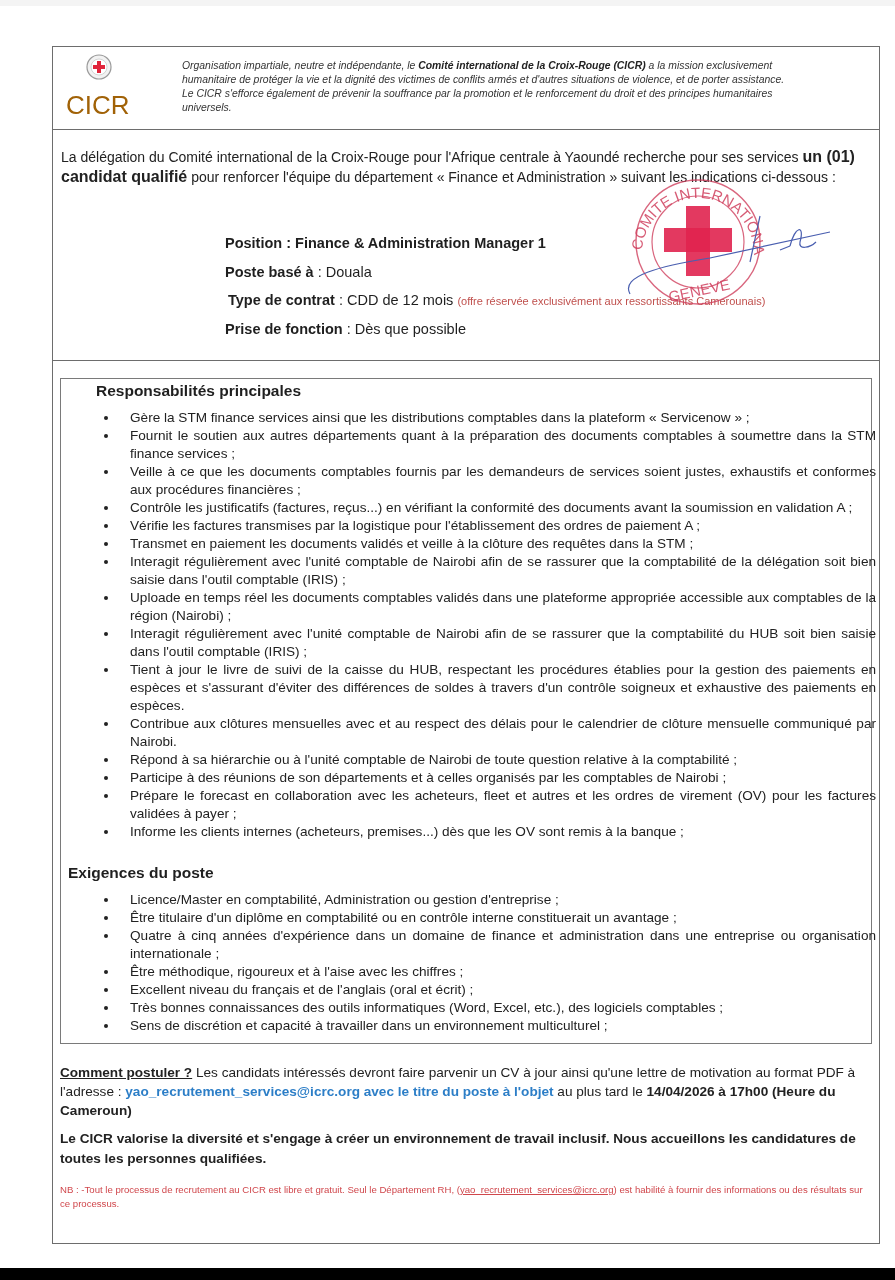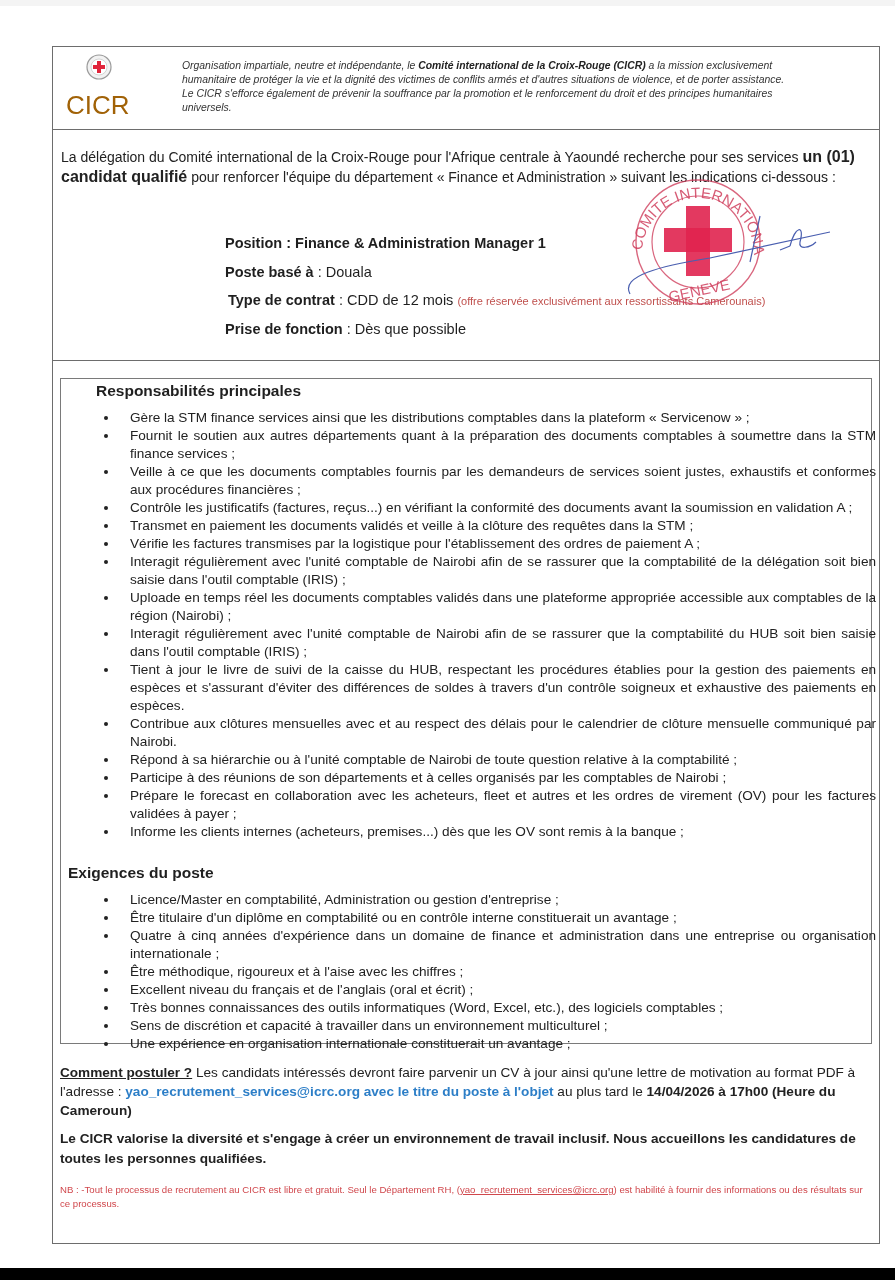--- a/index.html
+++ b/index.html
@@ -246,43 +246,42 @@
 <div class="separator"></div>
 
 <div class="inner-box"></div>
 
 <div class="section-title" style="top:382px;margin-left:28px;">Responsabilités principales</div>
 <ul class="bullets resp-list" style="top:401px;">
   <li>Gère la STM finance services ainsi que les distributions comptables dans la plateform « Servicenow » ;</li>
   <li>Fournit le soutien aux autres départements quant à la préparation des documents comptables à soumettre dans la STM finance services ;</li>
   <li>Veille à ce que les documents comptables fournis par les demandeurs de services soient justes, exhaustifs et conformes aux procédures financières ;</li>
   <li>Contrôle les justificatifs (factures, reçus...) en vérifiant la conformité des documents avant la soumission en validation A ;</li>
+  <li>Vérifie les factures transmises par la logistique pour l'établissement des ordres de paiement A ;</li>
   <li>Transmet en paiement les documents validés et veille à la clôture des requêtes dans la STM ;</li>
-  <li>Vérifie les factures transmises par la logistique pour l'établissement des ordres de paiement A ;</li>
   <li>Interagit régulièrement avec l'unité comptable de Nairobi afin de se rassurer que la comptabilité de la délégation soit bien saisie dans l'outil comptable (IRIS) ;</li>
   <li>Uploade en temps réel les documents comptables validés dans une plateforme appropriée accessible aux comptables de la région (Nairobi) ;</li>
   <li>Interagit régulièrement avec l'unité comptable de Nairobi afin de se rassurer que la comptabilité du HUB soit bien saisie dans l'outil comptable (IRIS) ;</li>
   <li>Tient à jour le livre de suivi de la caisse du HUB, respectant les procédures établies pour la gestion des paiements en espèces et s'assurant d'éviter des différences de soldes à travers d'un contrôle soigneux et exhaustive des paiements en espèces.</li>
   <li>Contribue aux clôtures mensuelles avec et au respect des délais pour le calendrier de clôture mensuelle communiqué par Nairobi.</li>
   <li>Répond à sa hiérarchie ou à l'unité comptable de Nairobi de toute question relative à la comptabilité ;</li>
   <li>Participe à des réunions de son départements et à celles organisés par les comptables de Nairobi ;</li>
   <li>Prépare le forecast en collaboration avec les acheteurs, fleet et autres et les ordres de virement (OV) pour les factures validées à payer ;</li>
   <li>Informe les clients internes (acheteurs, premises...) dès que les OV sont remis à la banque ;</li>
 </ul>
 
 <div class="section-title" style="top:864px;">Exigences du poste</div>
 <ul class="bullets req-list" style="top:883px;">
   <li>Licence/Master en comptabilité, Administration ou gestion d'entreprise ;</li>
   <li>Être titulaire d'un diplôme en comptabilité ou en contrôle interne constituerait un avantage ;</li>
   <li>Quatre à cinq années d'expérience dans un domaine de finance et administration dans une entreprise ou organisation internationale ;</li>
   <li>Être méthodique, rigoureux et à l'aise avec les chiffres ;</li>
   <li>Excellent niveau du français et de l'anglais (oral et écrit) ;</li>
   <li>Très bonnes connaissances des outils informatiques (Word, Excel, etc.), des logiciels comptables ;</li>
   <li>Sens de discrétion et capacité à travailler dans un environnement multiculturel ;</li>
-  <li>Une expérience en organisation internationale constituerait un avantage ;</li>
 </ul>
 
 <div class="apply"><span class="title">Comment postuler ?</span><span>  Les candidats intéressés devront faire parvenir un CV à jour ainsi qu'une lettre de motivation au format PDF à l'adresse : </span><span class="email">yao_recrutement_services@icrc.org avec le titre du poste à l'objet</span><span> au plus tard le </span><span class="bold">14/04/2026 à 17h00 (Heure du Cameroun)</span></div>
 
 <div class="diversity">Le CICR valorise la diversité et s'engage à créer un environnement de travail inclusif. Nous accueillons les candidatures de toutes les personnes qualifiées.</div>
 
 <div class="nb"><span>NB : -Tout le processus de recrutement au CICR est libre et gratuit. Seul le Département RH, (</span><span class="link">yao_recrutement_services@icrc.org</span><span>) est habilité à fournir des informations ou des résultats sur ce processus.</span></div>
 
 <div class="bottom-bar"></div>
 

